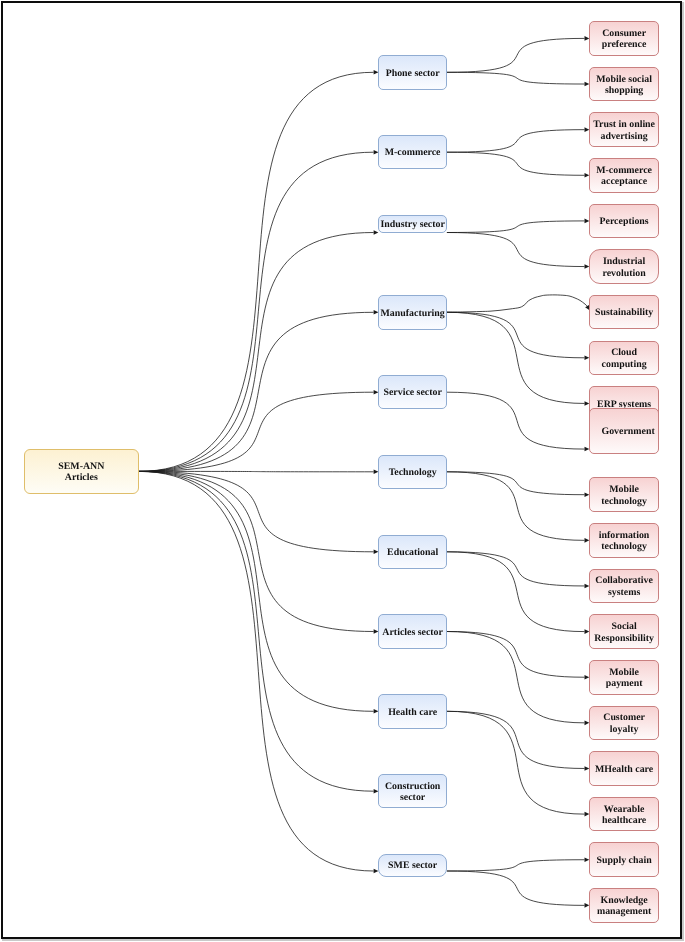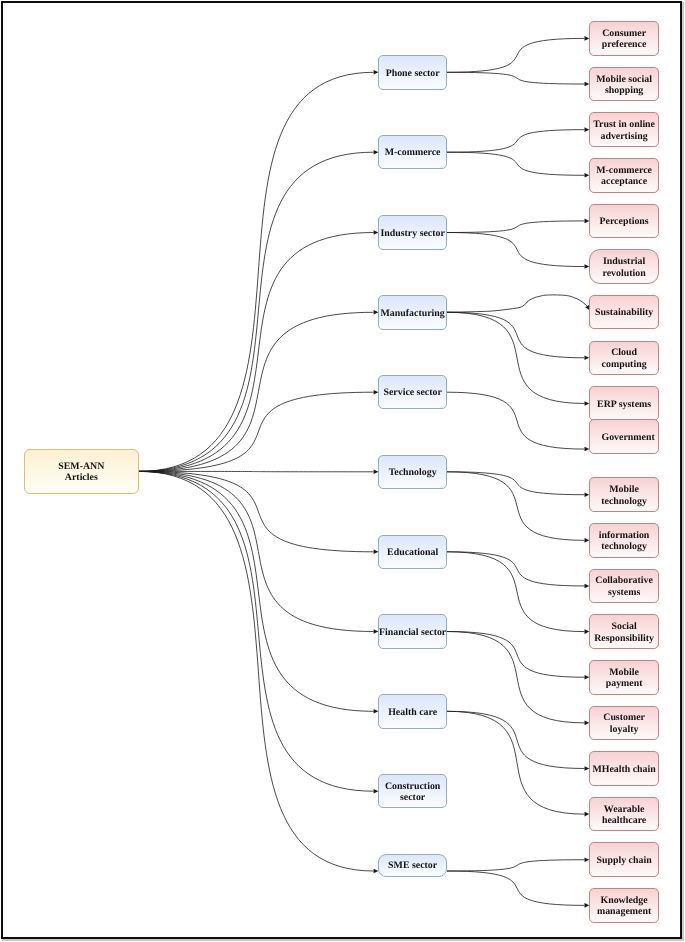--- a/index.html
+++ b/index.html
@@ -106,21 +106,21 @@
       <div class="node branch" style="left: 378.4px; top: 55px; width: 68.5px; height: 34.6px;">
         <div>
           <span>Phone sector</span>
         </div>
       </div>
       <div class="node branch" style="left: 378.4px; top: 134.9px; width: 68.5px; height: 34.6px;">
         <div>
           <span>M-commerce</span>
         </div>
       </div>
-      <div class="node branch" style="left: 378.4px; top: 215.2px; width: 68.5px; height: 35px;">
+      <div class="node branch" style="left: 378.4px; top: 215.2px; width: 68.5px; height: 18px;">
         <div>
           <span>Industry sector</span>
         </div>
       </div>
       <div class="node branch" style="left: 378.4px; top: 295px; width: 68.5px; height: 34.6px;">
         <div>
           <span>Manufacturing</span>
         </div>
       </div>
       <div class="node branch" style="left: 378.4px; top: 374.9px; width: 68.5px; height: 34.6px;">
@@ -133,21 +133,21 @@
           <span>Technology</span>
         </div>
       </div>
       <div class="node branch" style="left: 378.4px; top: 534.5px; width: 68.5px; height: 34.6px;">
         <div>
           <span>Educational</span>
         </div>
       </div>
       <div class="node branch" style="left: 378.4px; top: 614.2px; width: 68.5px; height: 34.6px;">
         <div>
-          <span>Financial sector</span>
+          <span>Articles sector</span>
         </div>
       </div>
       <div class="node branch" style="left: 378.4px; top: 694px; width: 68.5px; height: 34.6px;">
         <div>
           <span>Health care</span>
         </div>
       </div>
       <div class="node branch" style="left: 378.4px; top: 773.9px; width: 68.5px; height: 34.6px;">
         <div>
           <span>Construction</span>
@@ -203,21 +203,21 @@
         <div>
           <span>Cloud</span>
           <span>computing</span>
         </div>
       </div>
       <div class="node leaf" style="left: 589.3px; top: 386.14px; width: 69.6px; height: 34.6px;">
         <div>
           <span>ERP systems</span>
         </div>
       </div>
-      <div class="node leaf" style="left: 589.3px; top: 419px; width: 69.6px; height: 35px; padding-left: 8px;">
+      <div class="node leaf" style="left: 589.3px; top: 408px; width: 69.6px; height: 46px; padding-left: 8px;">
         <div>
           <span>Government</span>
         </div>
       </div>
       <div class="node leaf" style="left: 589.3px; top: 477.4px; width: 69.6px; height: 34.6px;">
         <div>
           <span>Mobile</span>
           <span>technology</span>
         </div>
       </div>
@@ -246,21 +246,21 @@
         </div>
       </div>
       <div class="node leaf" style="left: 589.3px; top: 705.55px; width: 69.6px; height: 34.6px;">
         <div>
           <span>Customer</span>
           <span>loyalty</span>
         </div>
       </div>
       <div class="node leaf" style="left: 589.3px; top: 751.18px; width: 69.6px; height: 34.6px;">
         <div>
-          <span>MHealth chain</span>
+          <span>MHealth care</span>
         </div>
       </div>
       <div class="node leaf" style="left: 589.3px; top: 796.81px; width: 69.6px; height: 34.6px;">
         <div>
           <span>Wearable</span>
           <span>healthcare</span>
         </div>
       </div>
       <div class="node leaf" style="left: 589.3px; top: 842.44px; width: 69.6px; height: 34.6px;">
         <div>

